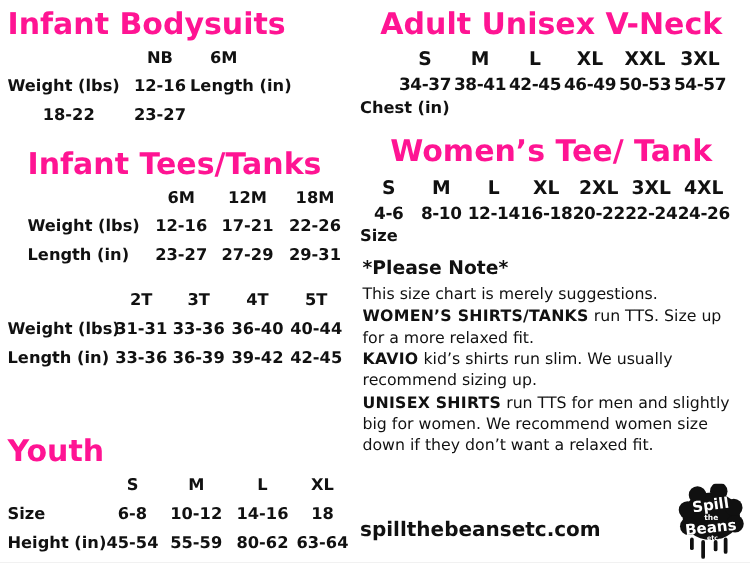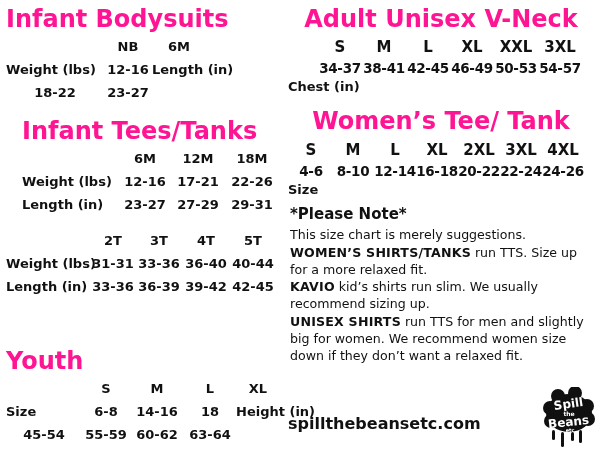--- a/index.html
+++ b/index.html
@@ -114,26 +114,27 @@
   <div class="section" style="left:6px; top:348px;">
     <div class="h">Youth</div>
     <div class="tbl" style="grid-template-columns:76px 48px 54px 52px 44px;">
       <span class="cell label"></span>
       <span class="cell">S</span>
       <span class="cell">M</span>
       <span class="cell">L</span>
       <span class="cell">XL</span>
       <span class="cell label">Size</span>
       <span class="cell">6-8</span>
+      <span class="cell">10-12</span>
       <span class="cell">14-16</span>
       <span class="cell">18</span>
       <span class="cell label">Height (in)</span>
       <span class="cell">45-54</span>
       <span class="cell">55-59</span>
-      <span class="cell">60-62</span>
+      <span class="cell">80-62</span>
       <span class="cell">63-64</span>
     </div>
   </div>
 
   <div class="rcol">
 
     <div class="h rhead">Adult Unisex V-Neck</div>
     <div class="sizegrid" style="grid-template-columns:repeat(6,44px); margin-left:30px;">
       <span class="cell">S</span>
       <span class="cell">M</span>

